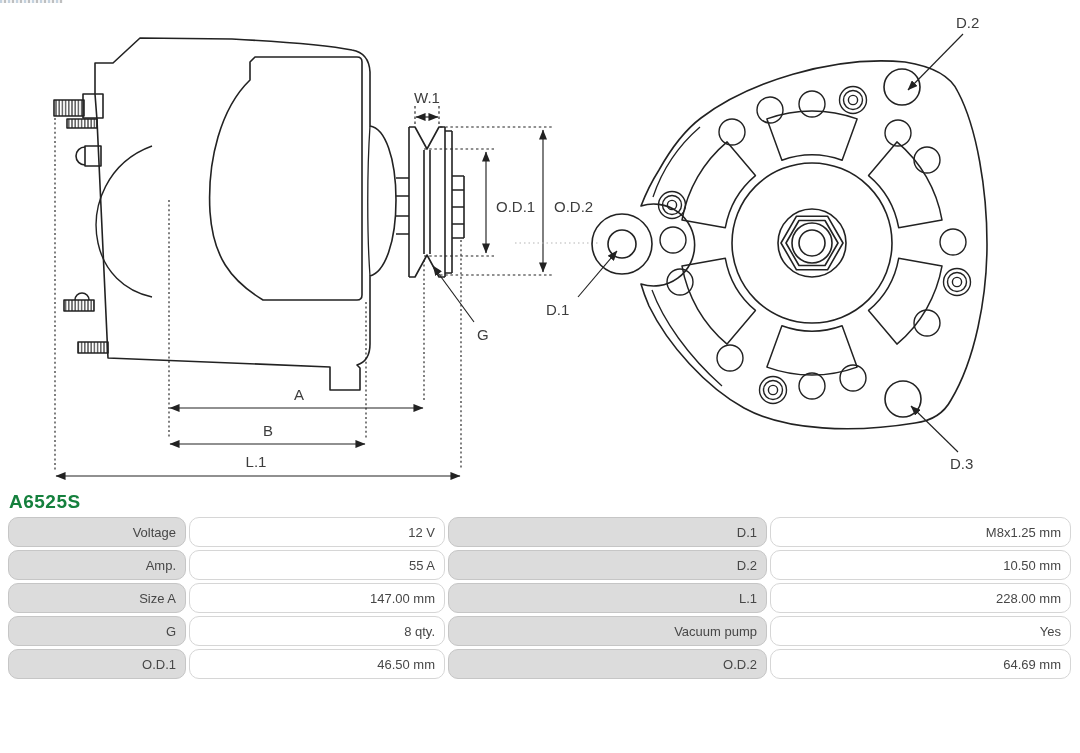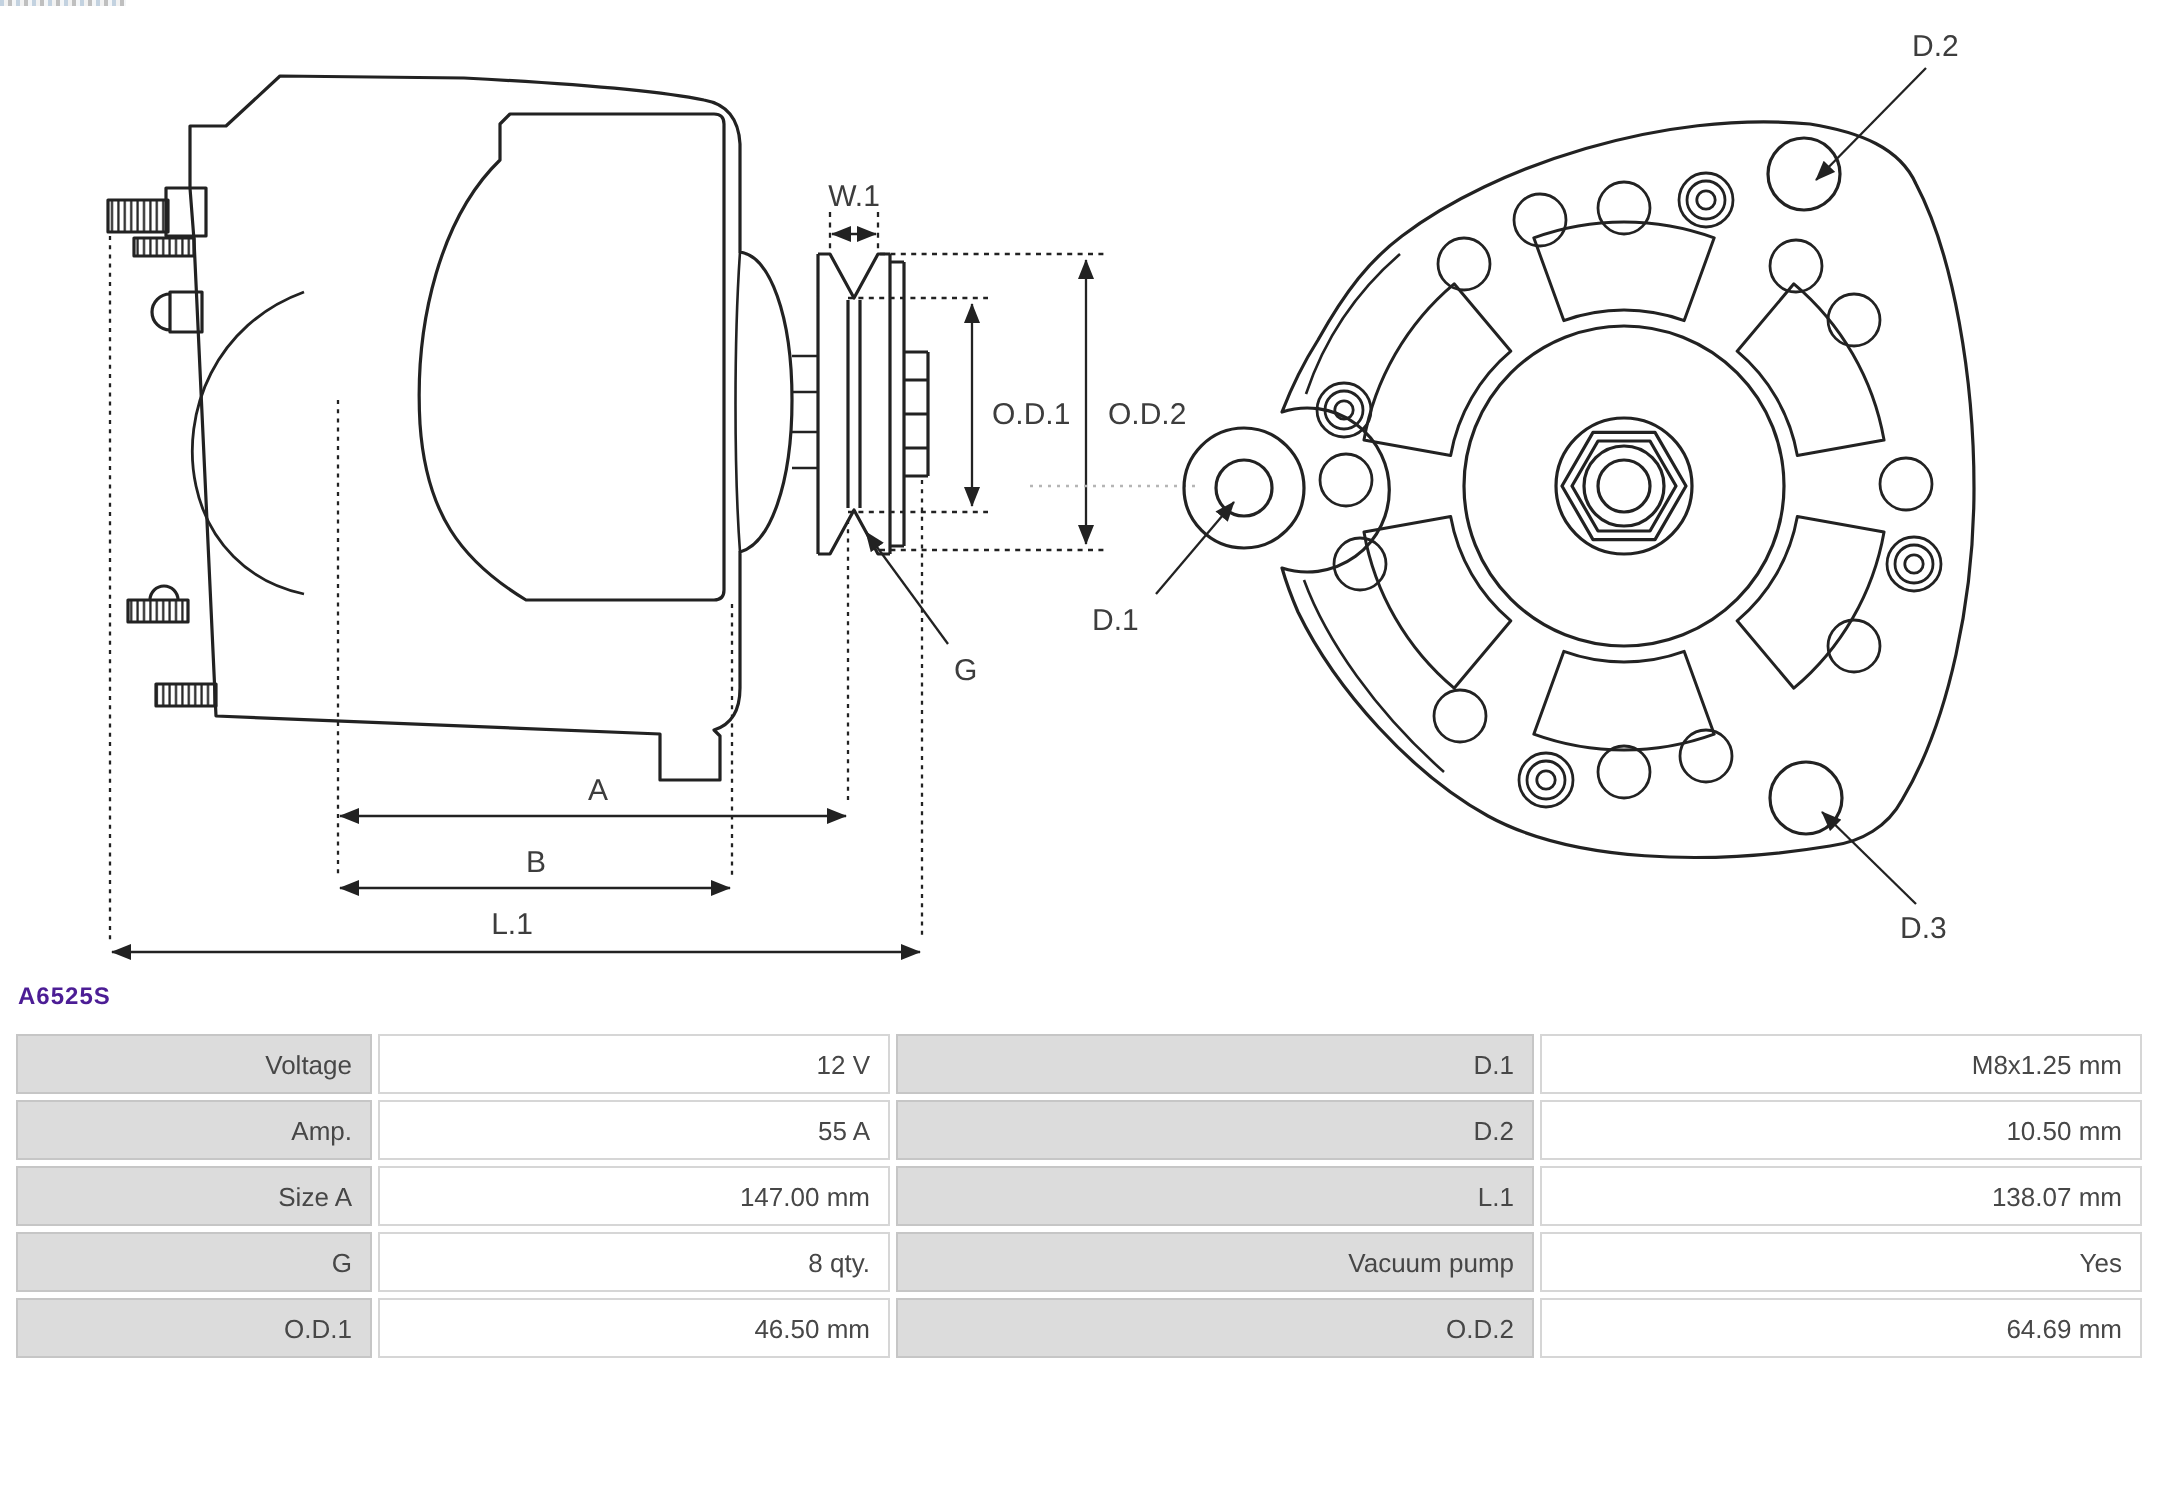--- a/index.html
+++ b/index.html
@@ -1,25 +1,25 @@
 <!DOCTYPE html>
 <html><head>
 <meta charset="utf-8">
 <style>
   html,body{margin:0;padding:0;background:#fff;}
   #stage{position:relative;width:1080px;height:753px;background:#fff;overflow:hidden;
          font-family:"Liberation Sans",sans-serif;}
   #top-strip{position:absolute;left:0;top:0;width:63px;height:3px;
     background:repeating-linear-gradient(90deg,#c3d2e0 0 2px,#f2f2f2 2px 4px,#bfbfbf 4px 6px,#f4f6f8 6px 8px);}
   #diagram-svg{position:absolute;left:0;top:0;}
-  #part-number{position:absolute;left:9px;top:491px;font-size:12px;font-weight:bold;
-    color:#4c1d95;letter-spacing:0.5px;}
+  #part-number{position:absolute;left:9px;top:491px;font-size:19px;font-weight:bold;
+    color:#15803d;letter-spacing:0.5px;}
   #spec-table{position:absolute;left:5px;top:514px;border-collapse:separate;border-spacing:3px;
     table-layout:fixed;width:1069px;font-size:13px;color:#474747;}
-  #spec-table td{height:28px;padding:0 9px 0 4px;text-align:right;overflow:hidden;white-space:nowrap;}
+  #spec-table td{height:28px;padding:0 9px 0 4px;text-align:right;overflow:hidden;white-space:nowrap;border-radius:10px;}
   #spec-table td.lbl{background:#dcdcdc;border:1px solid #c6c6c6;}
   #spec-table td.val{background:#ffffff;border:1px solid #d6d6d6;margin-left:32px;}
   .dim-text{font-size:15px;fill:#3d3d3d;}
 </style>
 </head>
 <body>
 
 <div id="stage">
 
   <div id="top-strip"></div>
@@ -164,21 +164,21 @@
       <td class="lbl">Amp.</td>
       <td class="val">55 A</td>
       <td class="lbl">D.2</td>
       <td class="val">10.50 mm</td>
     </tr>
 
     <tr>
       <td class="lbl">Size A</td>
       <td class="val">147.00 mm</td>
       <td class="lbl">L.1</td>
-      <td class="val">138.07 mm</td>
+      <td class="val">228.00 mm</td>
     </tr>
 
 
     <tr>
       <td class="lbl">G</td>
       <td class="val">8 qty.</td>
       <td class="lbl">Vacuum pump</td>
       <td class="val">Yes</td>
     </tr>
 

